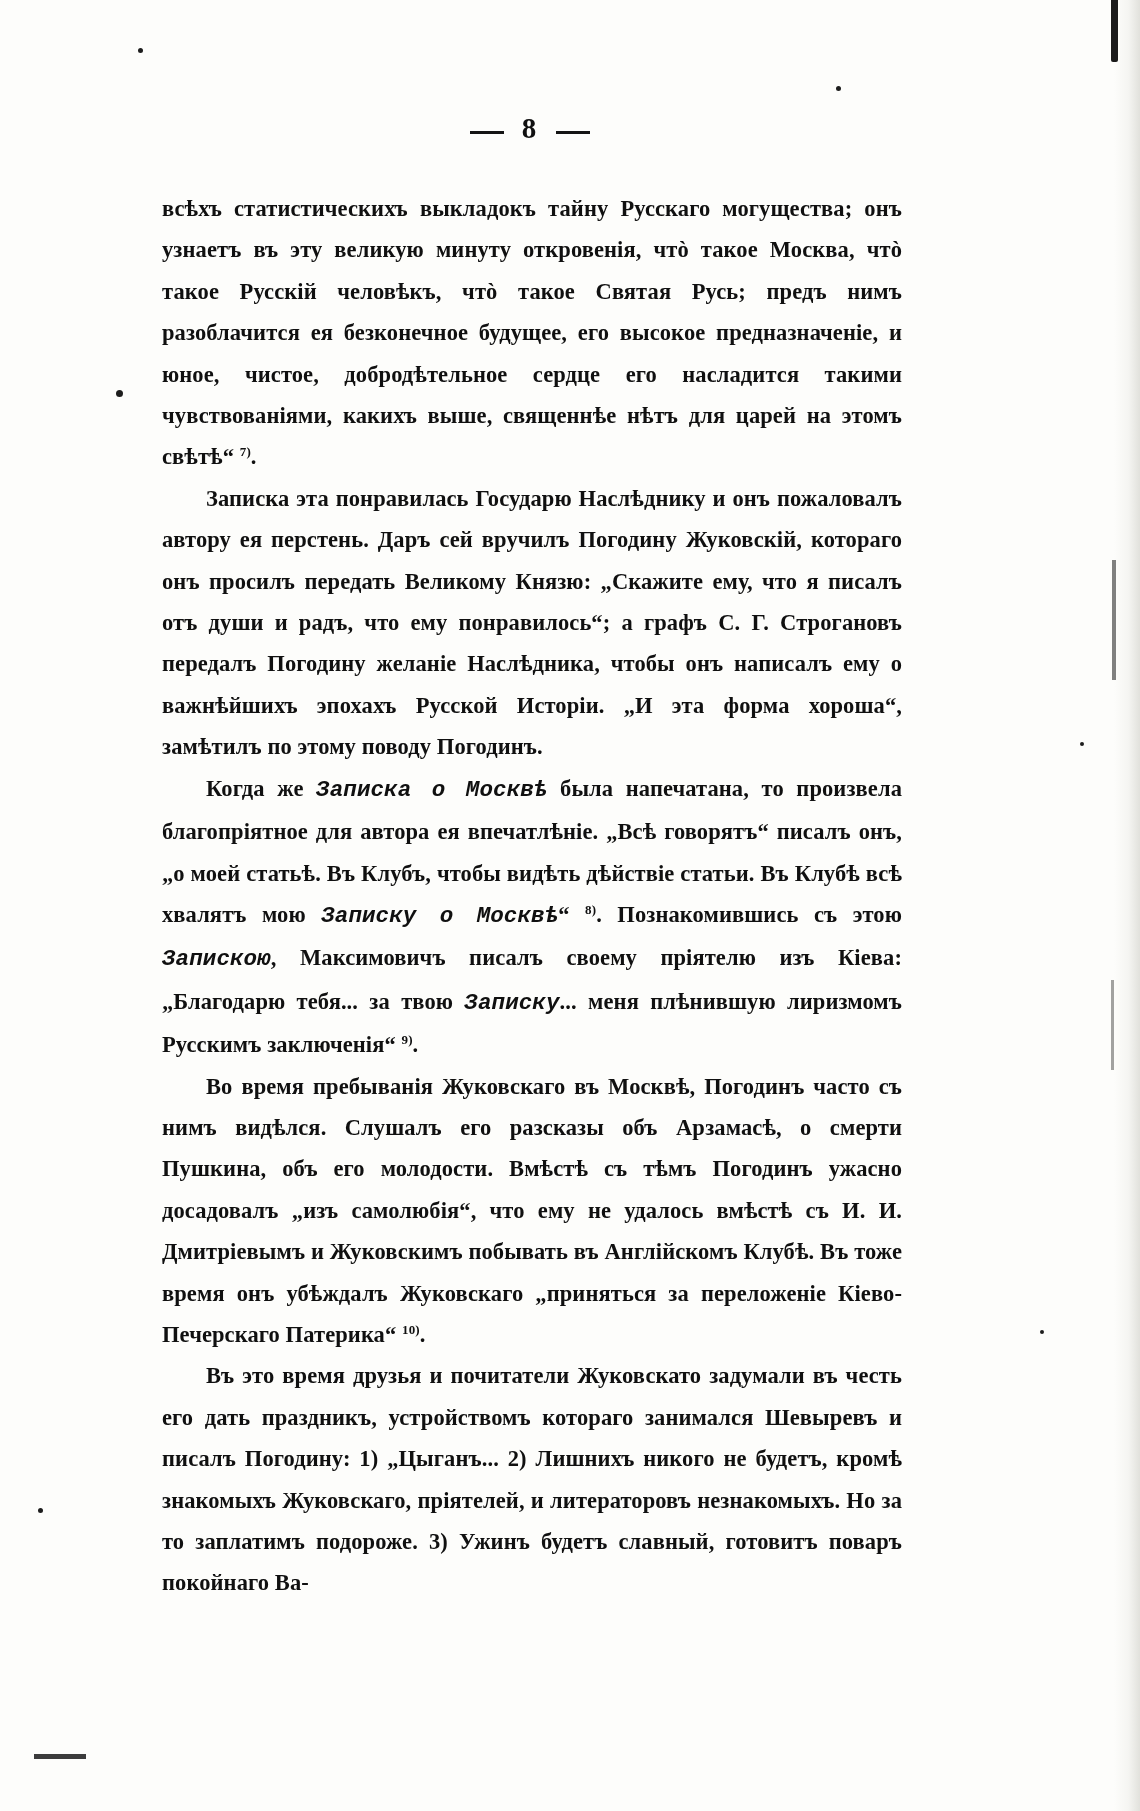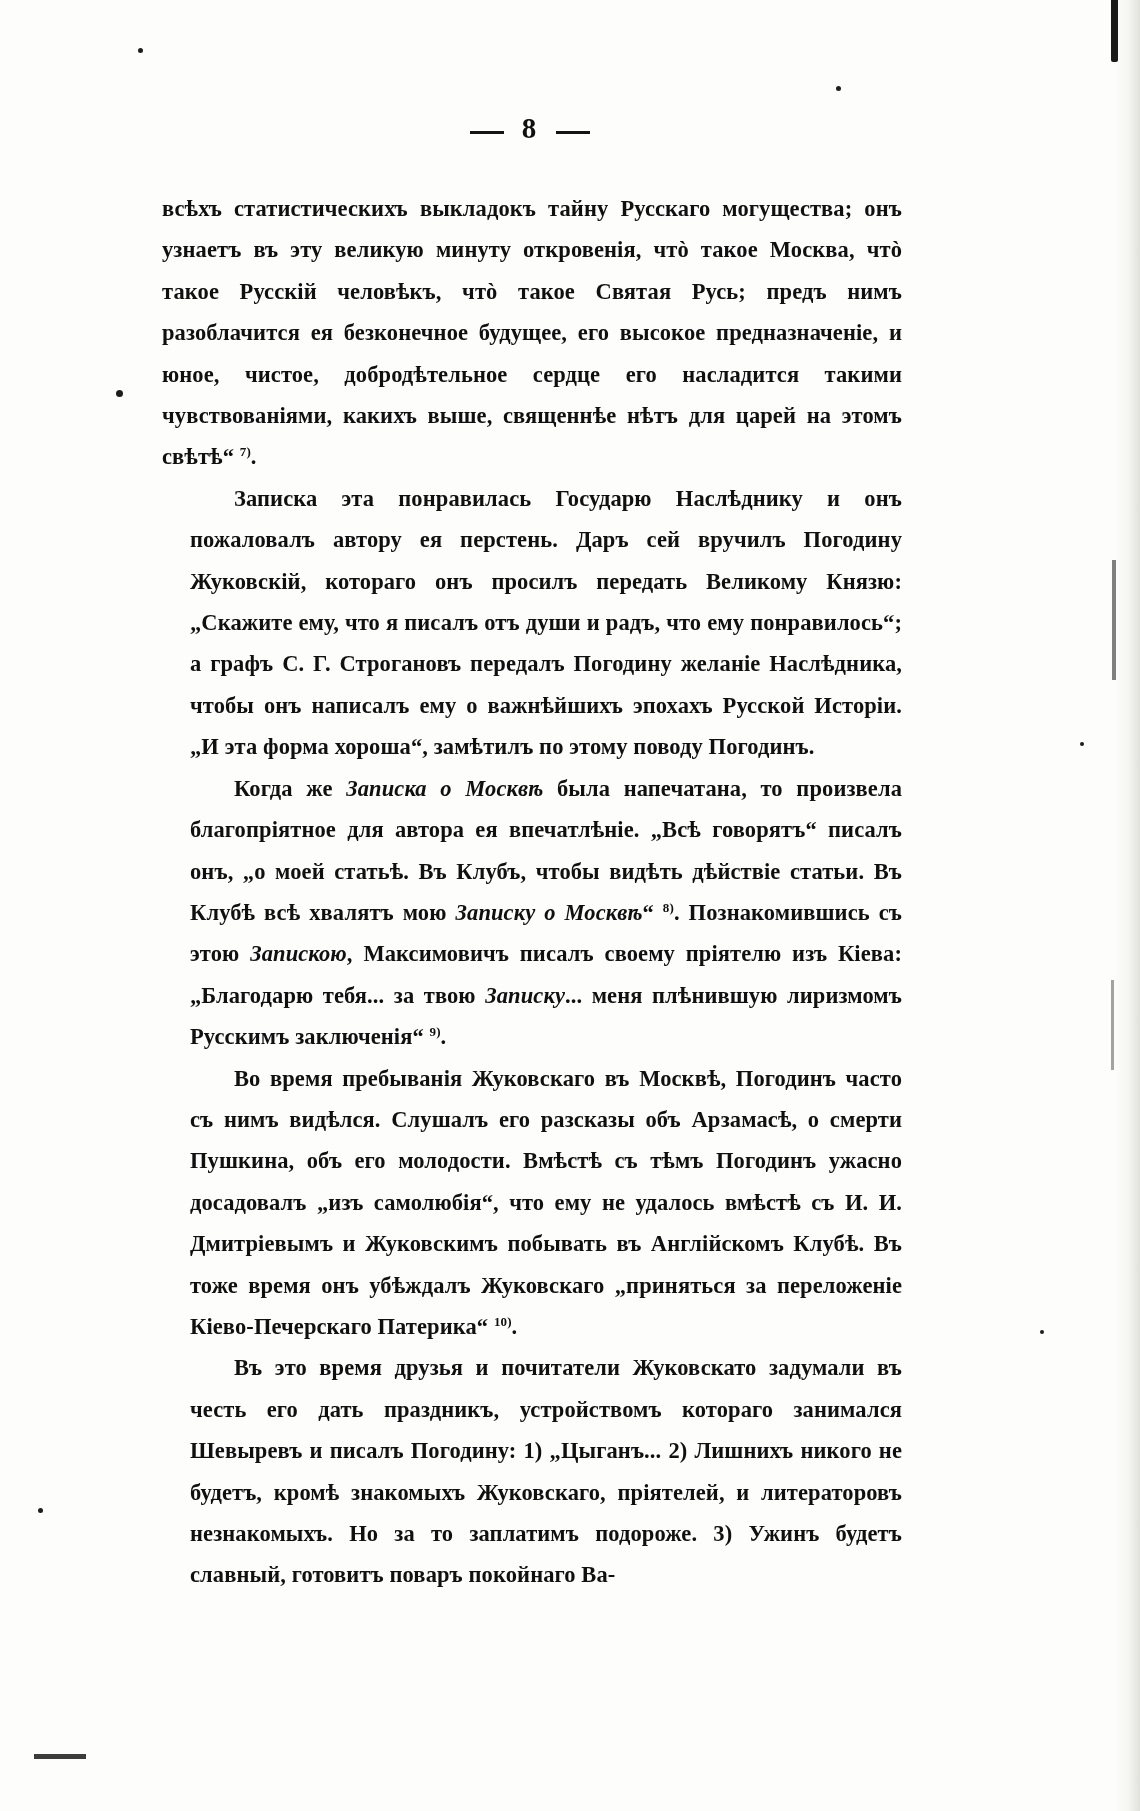--- a/index.html
+++ b/index.html
@@ -92,23 +92,23 @@
   }
   p {
     margin: 0 0 0 0;
     font-size: 22.5px;
     line-height: 41.4px;
     text-align: justify;
     text-justify: inter-word;
     letter-spacing: 0.1px;
     font-weight: 600;
   }
-  p + p { margin-top: 0; margin-left: 28px; }
+  p + p { margin-top: 0; }
   p.indent { text-indent: 44px; }
-  .it { font-style: italic; }
+  .it { font-style: italic; font-family: Liberation Mono, monospace; }
   sup {
     font-size: 13px;
     vertical-align: super;
     line-height: 0;
     font-weight: 600;
   }
 </style>
 </head>
 <body>
 

